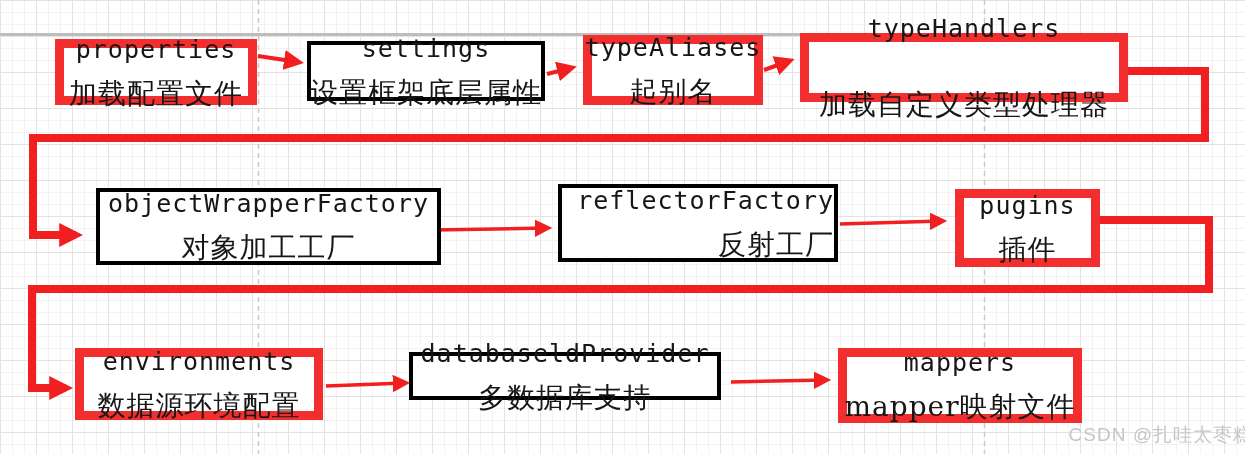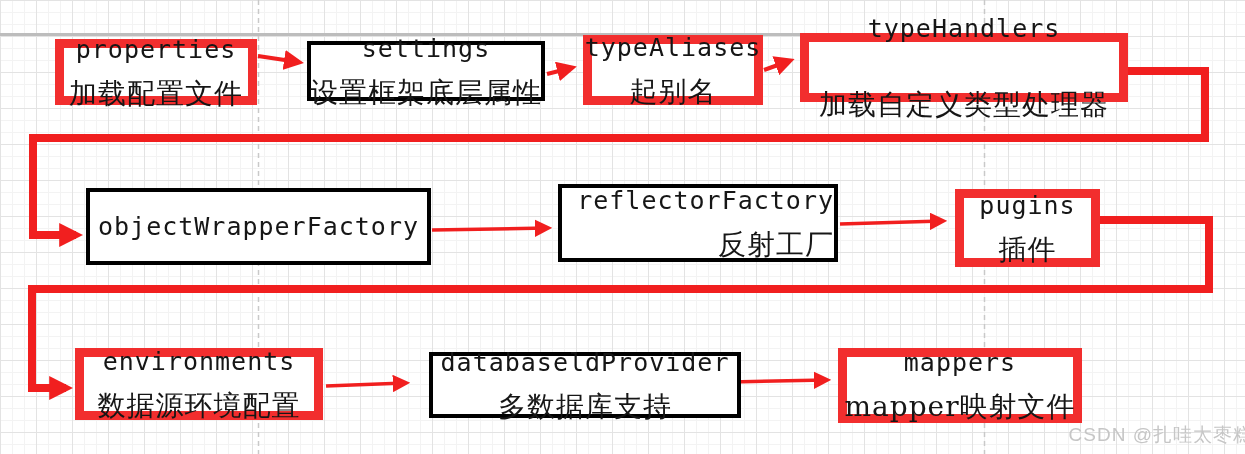--- a/index.html
+++ b/index.html
@@ -87,40 +87,41 @@
   <div class="node black" style="left:307px;top:41px;width:238px;height:60px;">
     <div class="t">settings</div>
     <div class="s">设置框架底层属性</div>
   </div>
 
   <div class="node red" style="left:800px;top:33px;width:328px;height:69px;gap:32px;">
     <div class="t">typeHandlers</div>
     <div class="s">加载自定义类型处理器</div>
   </div>
 
-  <div class="node black" style="left:86px;top:188px;width:345px;height:77px;">
+  <div class="node black" style="left:96px;top:188px;width:345px;height:77px;">
     <div class="t">objectWrapperFactory</div>
+    <div class="s">对象加工工厂</div>
   </div>
 
   <div class="node black" style="left:558px;top:184px;width:280px;height:78px;align-items:flex-end;">
     <div class="t">reflectorFactory</div>
     <div class="s">反射工厂</div>
   </div>
 
   <div class="node red" style="left:75px;top:348px;width:248px;height:72px;">
     <div class="t">environments</div>
     <div class="s">数据源环境配置</div>
   </div>
 
   <div class="node red" style="left:955px;top:189px;width:145px;height:78px;">
     <div class="t">pugins</div>
     <div class="s">插件</div>
   </div>
 
-  <div class="node black" style="left:429px;top:352px;width:312px;height:66px;">
+  <div class="node black" style="left:409px;top:352px;width:312px;height:48px;">
     <div class="t">databaseldProvider</div>
     <div class="s">多数据库支持</div>
   </div>
 
   <div class="node red" style="left:838px;top:348px;width:244px;height:75px;">
     <div class="t">mappers</div>
     <div class="s">mapper映射文件</div>
   </div>
 
   <div class="watermark">CSDN @扎哇太枣糕</div>

